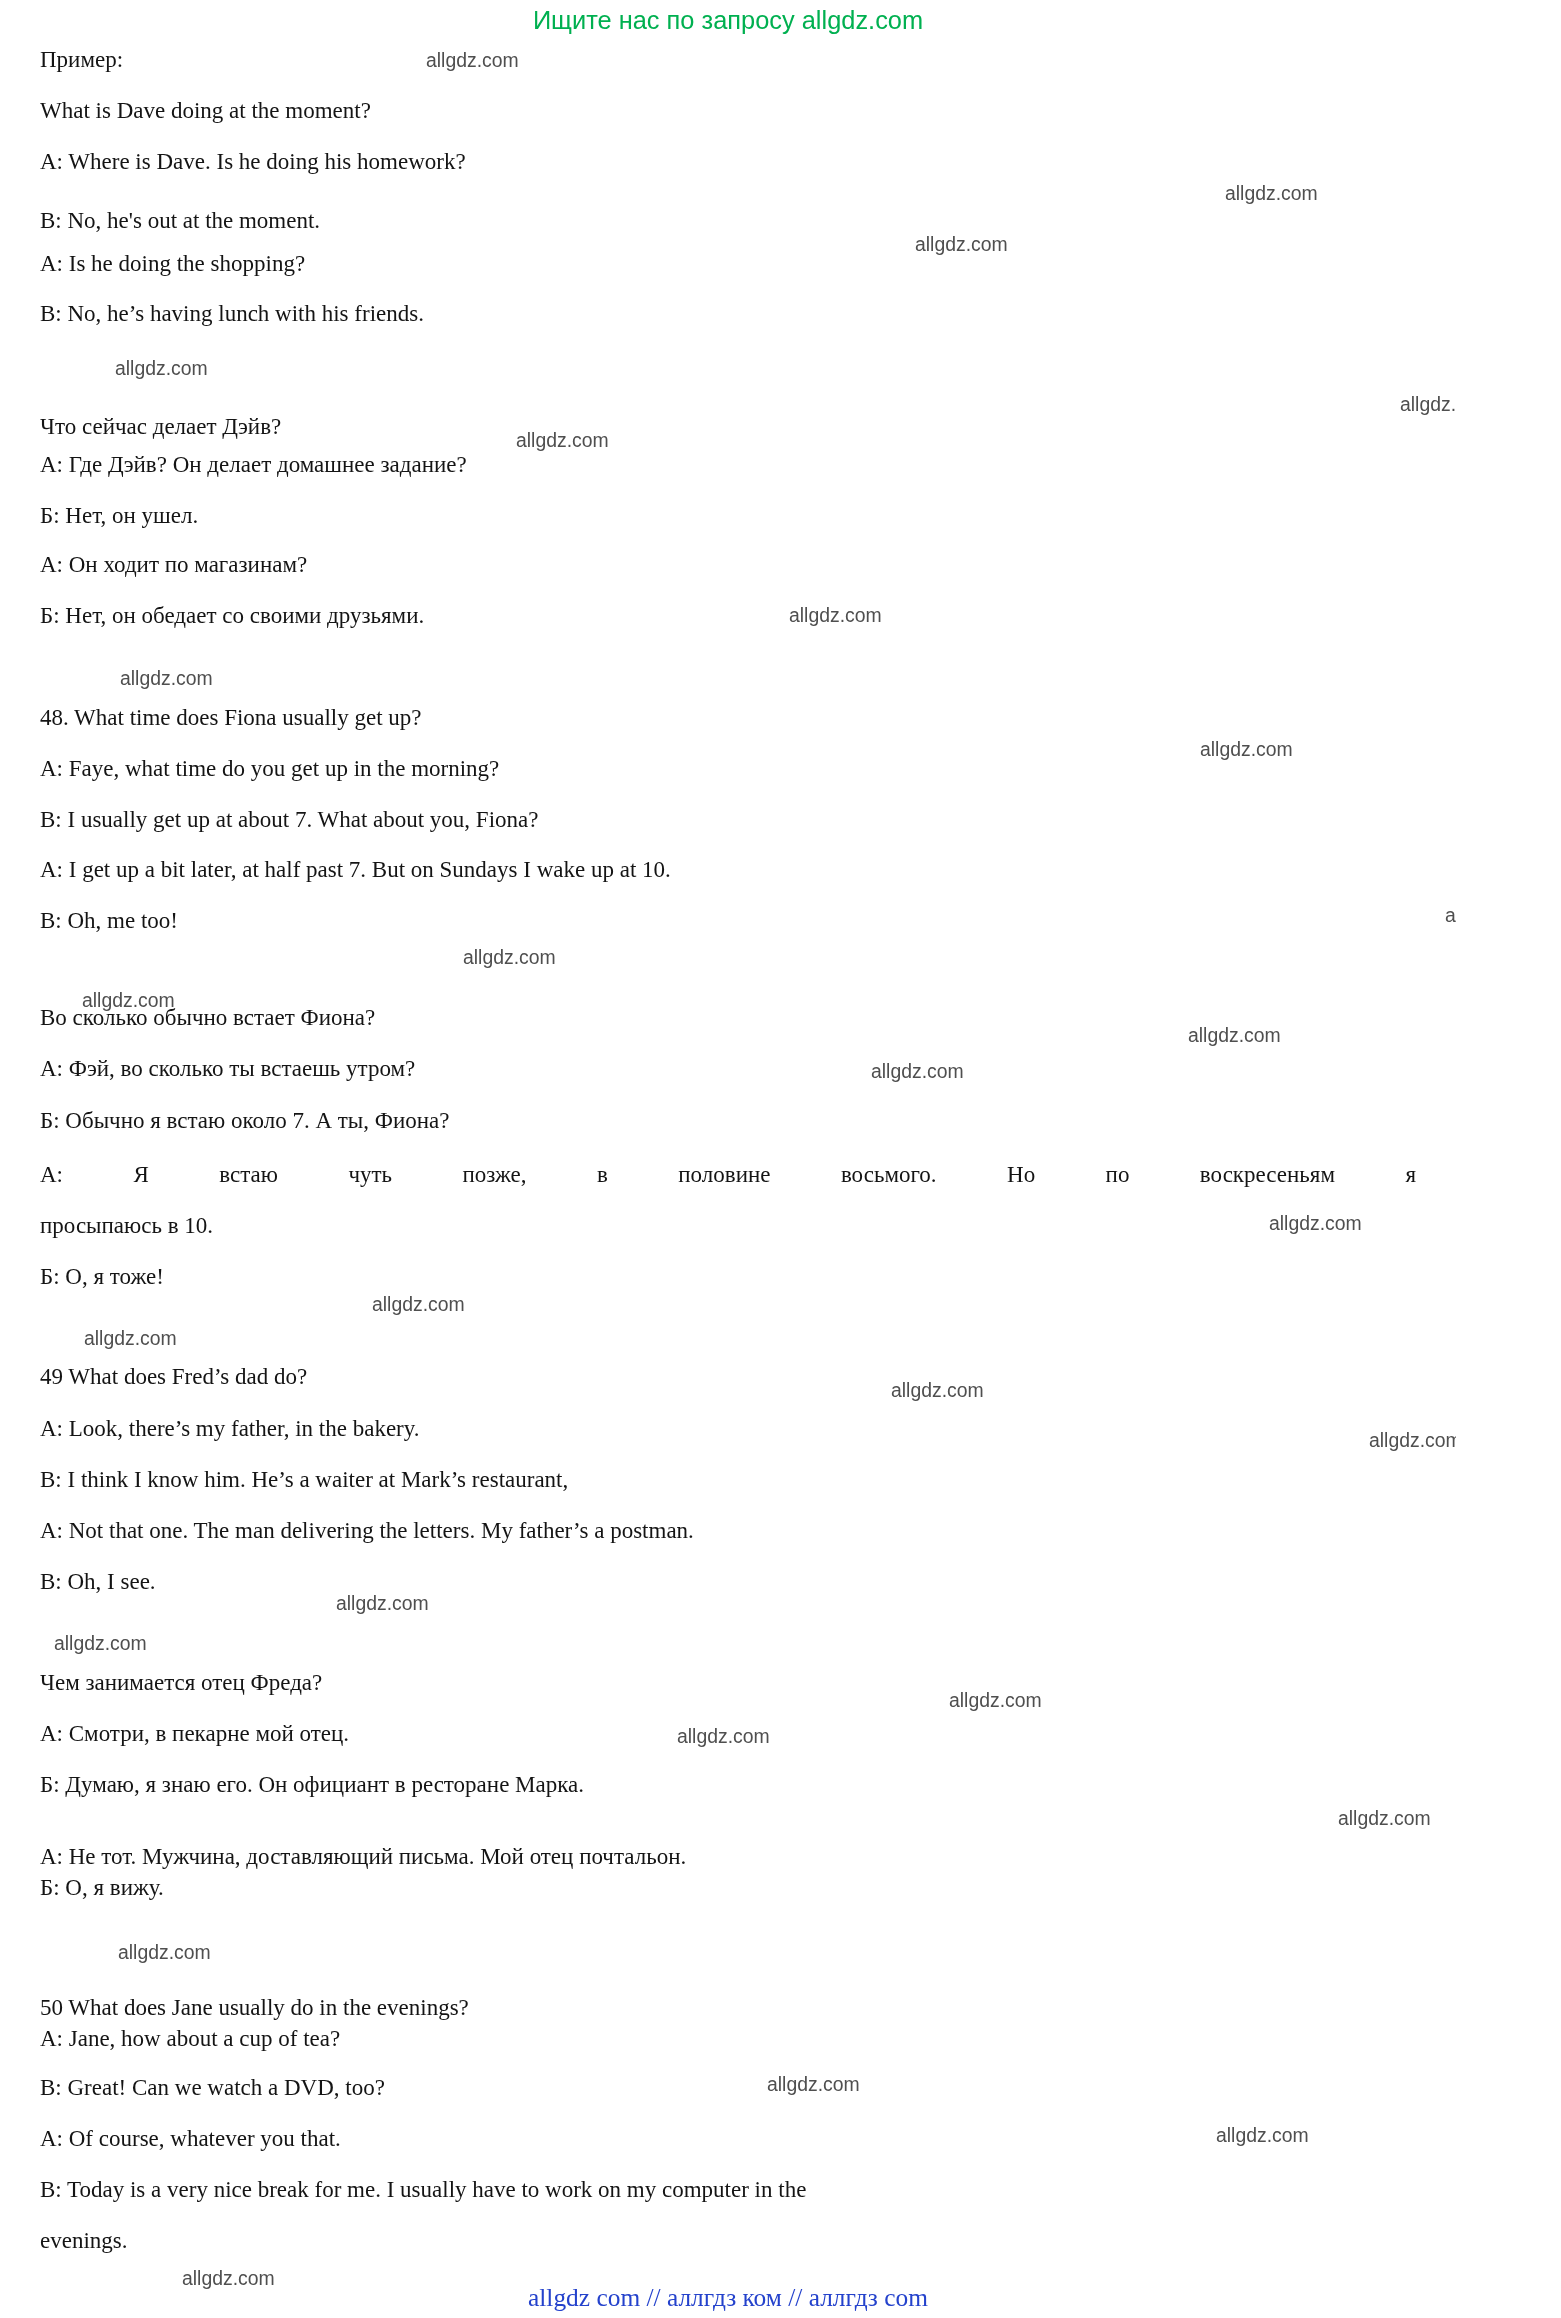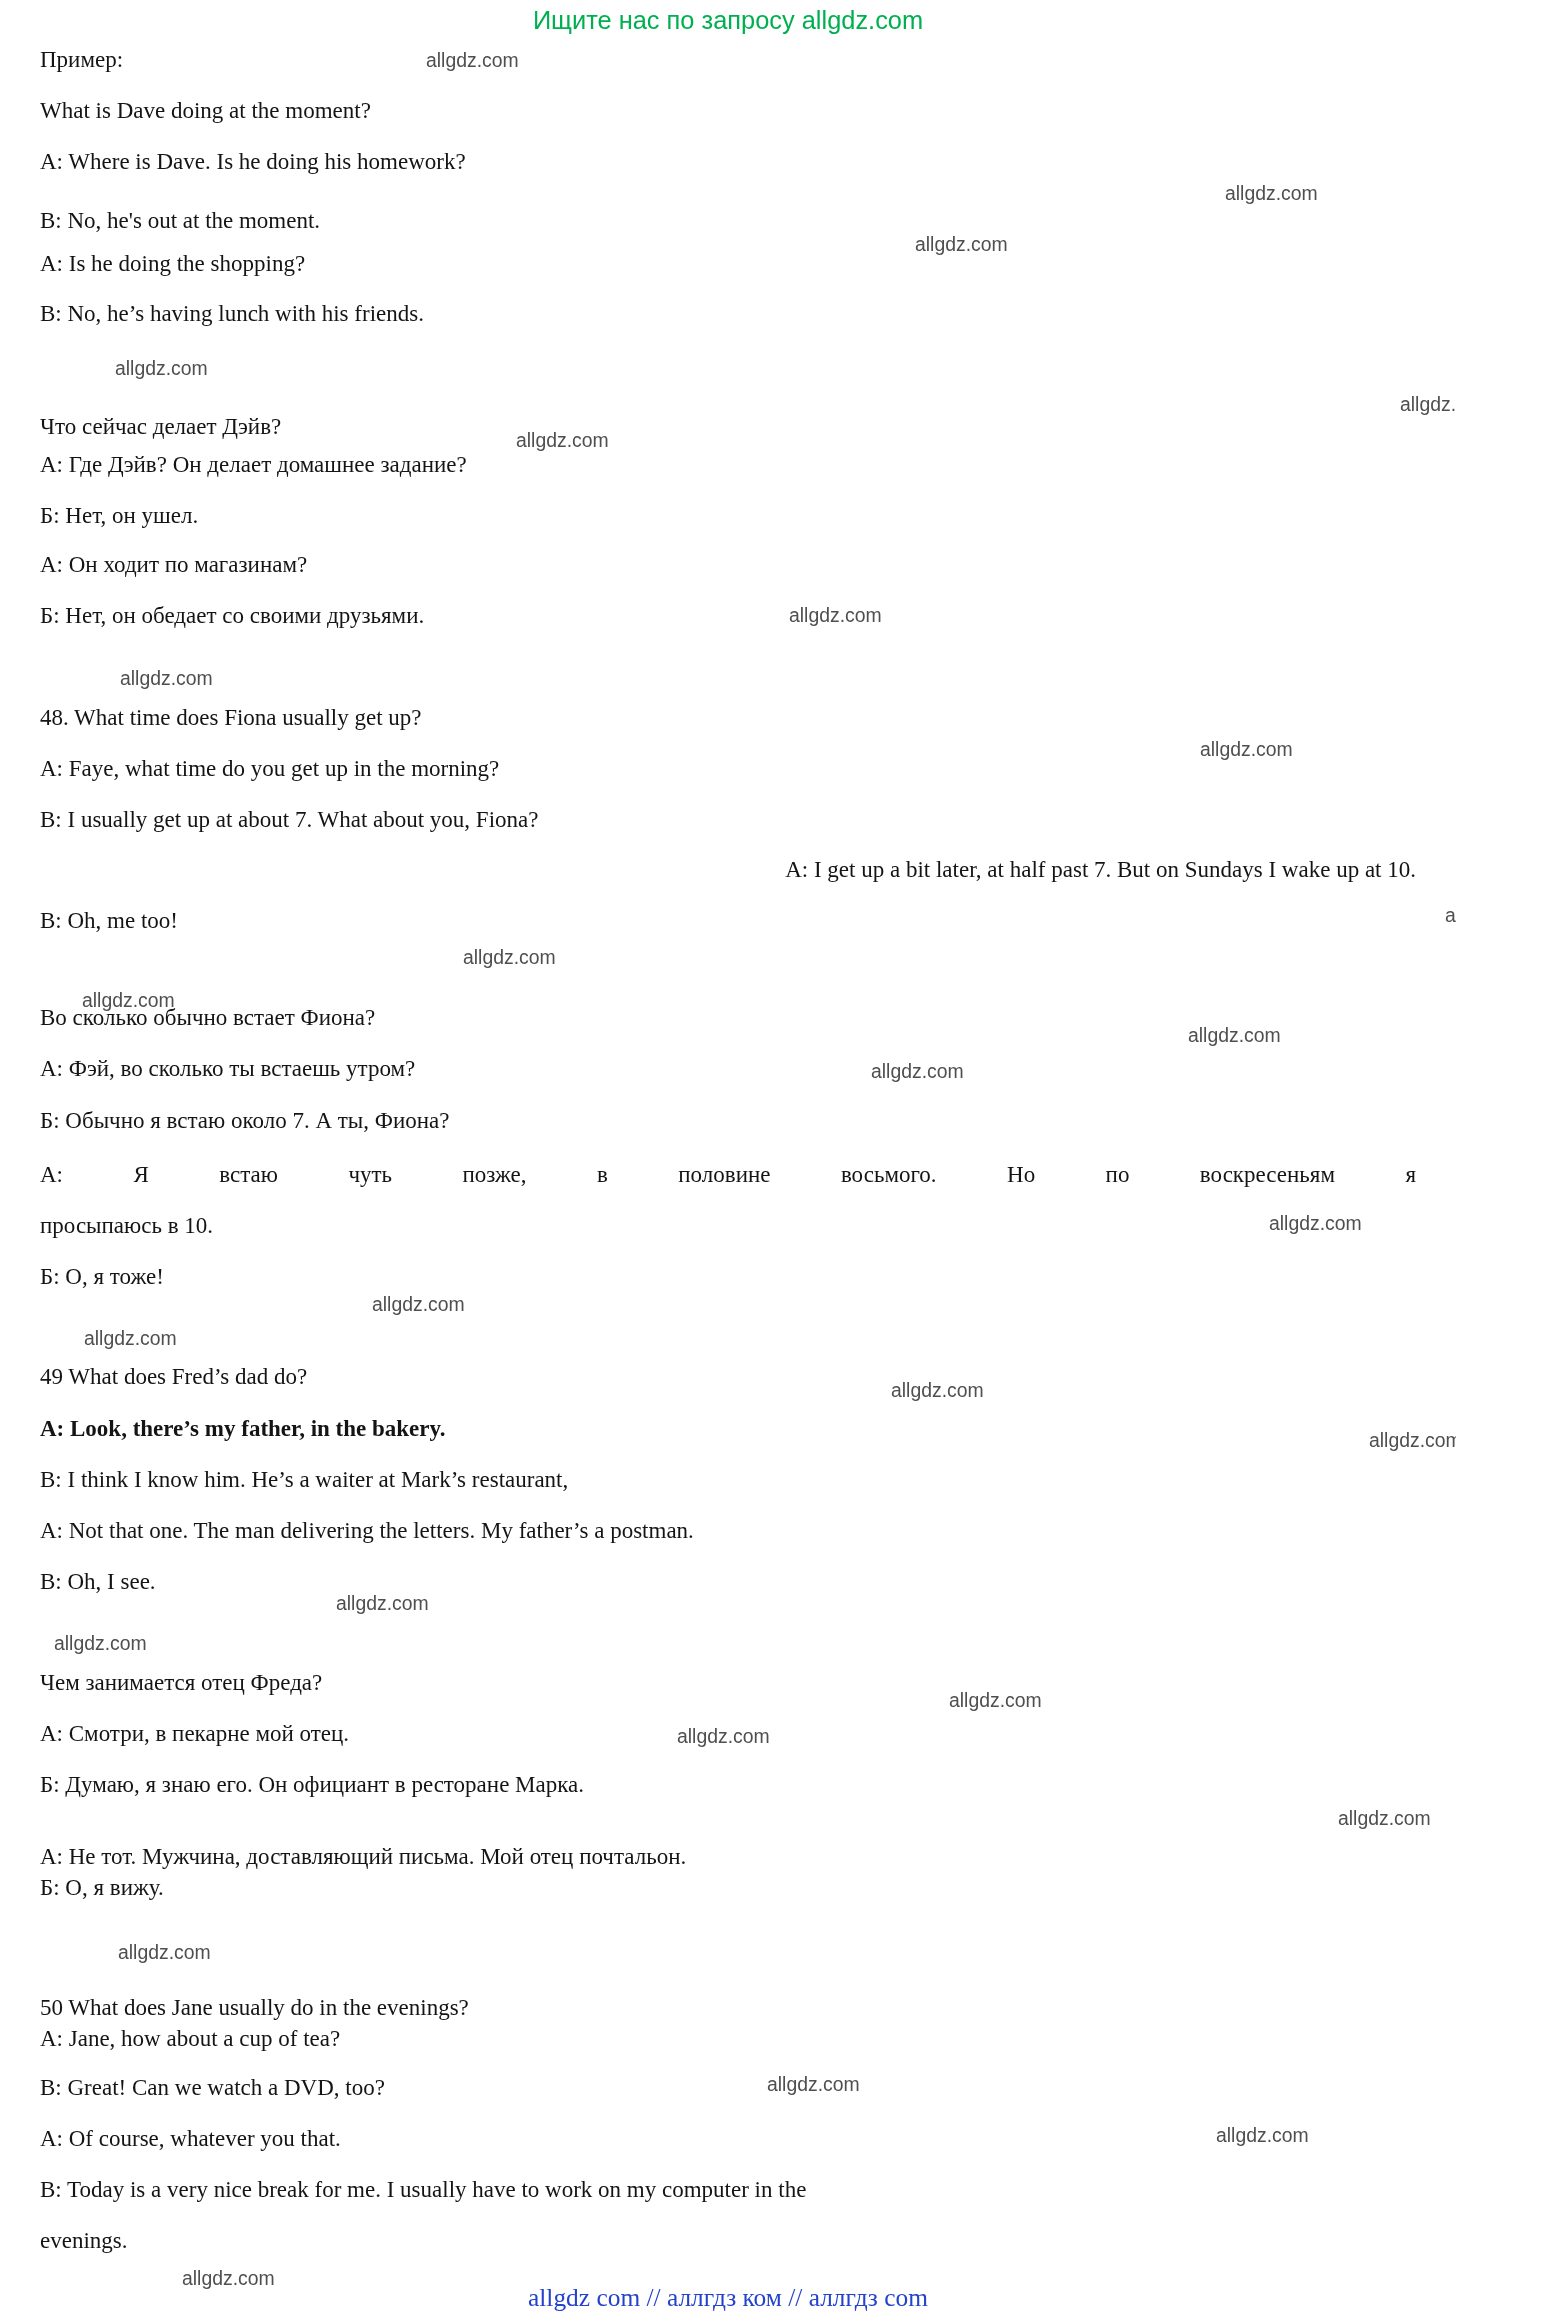--- a/index.html
+++ b/index.html
@@ -71,30 +71,30 @@
     <div class="text-line" style="top: 250px;">A: Is he doing the shopping?</div>
     <div class="text-line" style="top: 300px;">B: No, he’s having lunch with his friends.</div>
     <div class="text-line" style="top: 413px;">Что сейчас делает Дэйв?</div>
     <div class="text-line" style="top: 451px;">А: Где Дэйв? Он делает домашнее задание?</div>
     <div class="text-line" style="top: 502px;">Б: Нет, он ушел.</div>
     <div class="text-line" style="top: 551px;">А: Он ходит по магазинам?</div>
     <div class="text-line" style="top: 602px;">Б: Нет, он обедает со своими друзьями.</div>
     <div class="text-line" style="top: 704px;">48. What time does Fiona usually get up?</div>
     <div class="text-line" style="top: 755px;">A: Faye, what time do you get up in the morning?</div>
     <div class="text-line" style="top: 806px;">B: I usually get up at about 7. What about you, Fiona?</div>
-    <div class="text-line" style="top: 856px; text-align: right;">A: I get up a bit later, at half past 7. But on Sundays I wake up at 10.</div>
+    <div class="text-line" style="top: 856px;">A: I get up a bit later, at half past 7. But on Sundays I wake up at 10.</div>
     <div class="text-line" style="top: 1004px;">Во сколько обычно встает Фиона?</div>
     <div class="text-line" style="top: 907px;">B: Oh, me too!</div>
     <div class="text-line" style="top: 1055px;">А: Фэй, во сколько ты встаешь утром?</div>
     <div class="text-line" style="top: 1107px;">Б: Обычно я встаю около 7. А ты, Фиона?</div>
     <div class="text-line justify" style="top: 1161px;">А: Я встаю чуть позже, в половине восьмого. Но по воскресеньям я</div>
     <div class="text-line" style="top: 1212px;">просыпаюсь в 10.</div>
     <div class="text-line" style="top: 1263px;">Б: О, я тоже!</div>
     <div class="text-line" style="top: 1363px;">49 What does Fred’s dad do?</div>
-    <div class="text-line" style="top: 1415px; font-weight: bold;">A: Look, there’s my father, in the bakery.</div>
+    <div class="text-line" style="top: 1415px;">A: Look, there’s my father, in the bakery.</div>
     <div class="text-line" style="top: 1466px;">B: I think I know him. He’s a waiter at Mark’s restaurant,</div>
     <div class="text-line" style="top: 1517px;">A: Not that one. The man delivering the letters. My father’s a postman.</div>
     <div class="text-line" style="top: 1568px;">B: Oh, I see.</div>
     <div class="text-line" style="top: 1669px;">Чем занимается отец Фреда?</div>
     <div class="text-line" style="top: 1720px;">А: Смотри, в пекарне мой отец.</div>
     <div class="text-line" style="top: 1771px;">Б: Думаю, я знаю его. Он официант в ресторане Марка.</div>
     <div class="text-line" style="top: 1823px; margin-top: 20px;">А: Не тот. Мужчина, доставляющий письма. Мой отец почтальон.</div>
     <div class="text-line" style="top: 1874px;">Б: О, я вижу.</div>
     <div class="text-line" style="top: 1974px; margin-top: 20px;">50 What does Jane usually do in the evenings?</div>
     <div class="text-line" style="top: 2025px;">A: Jane, how about a cup of tea?</div>

